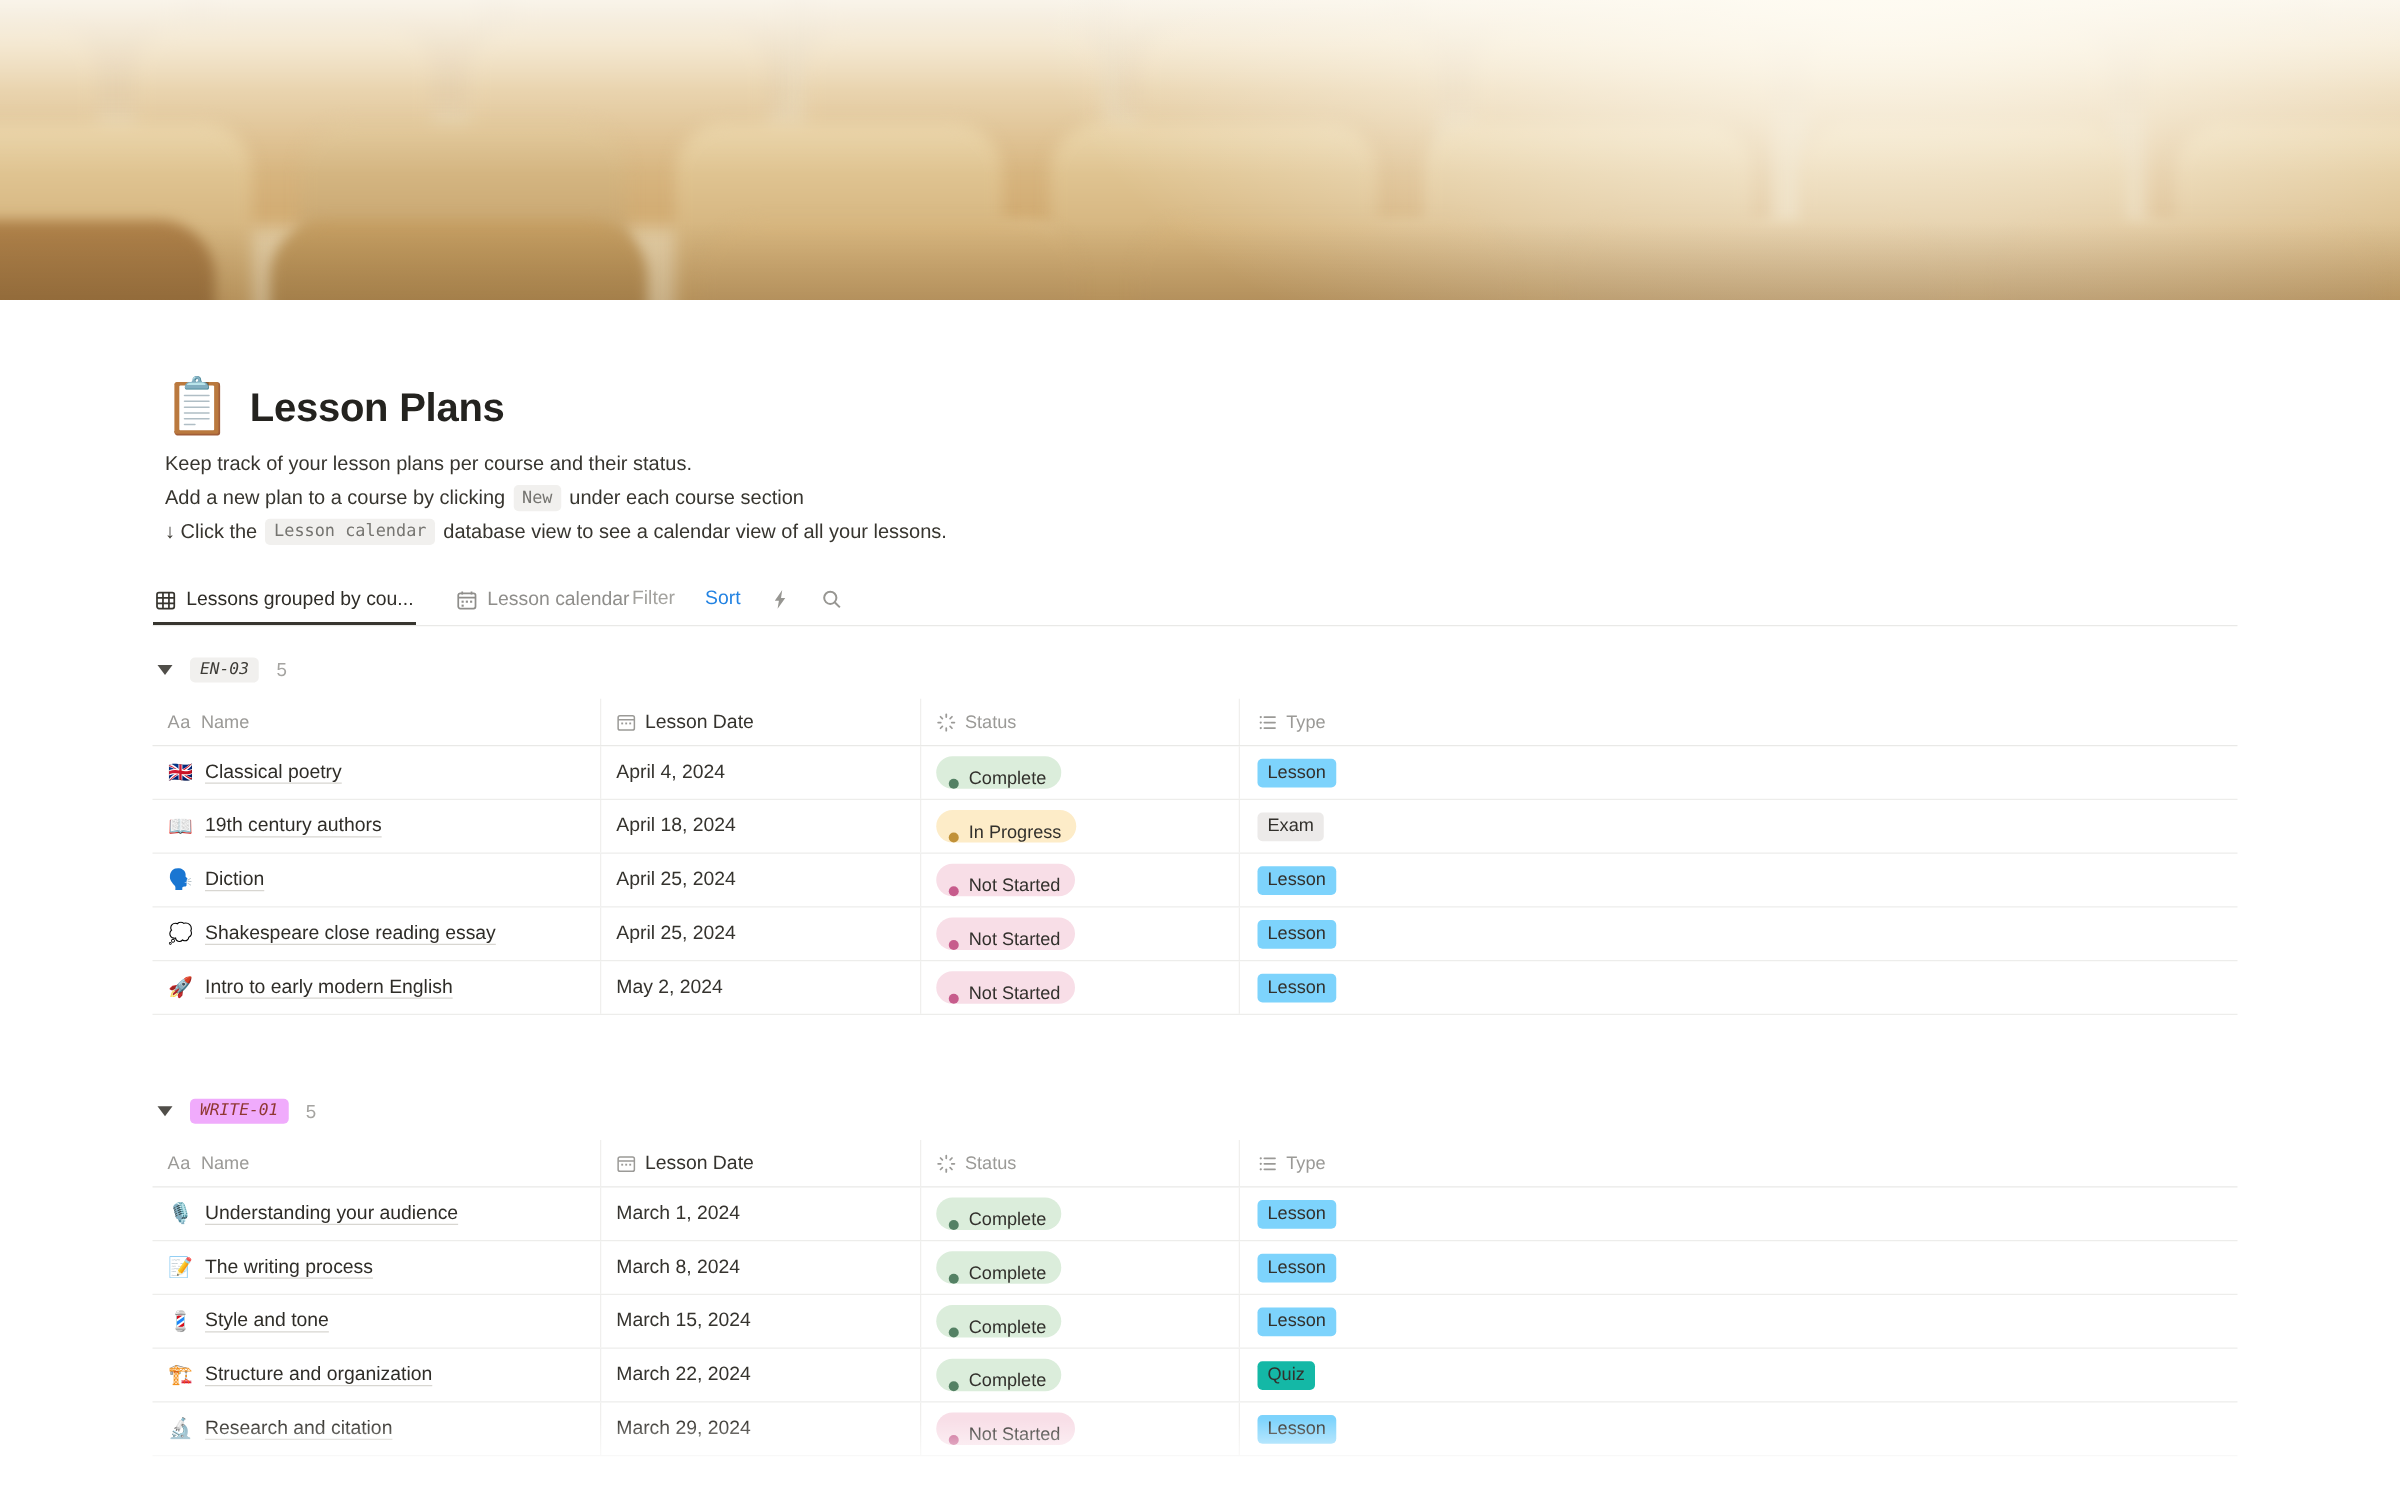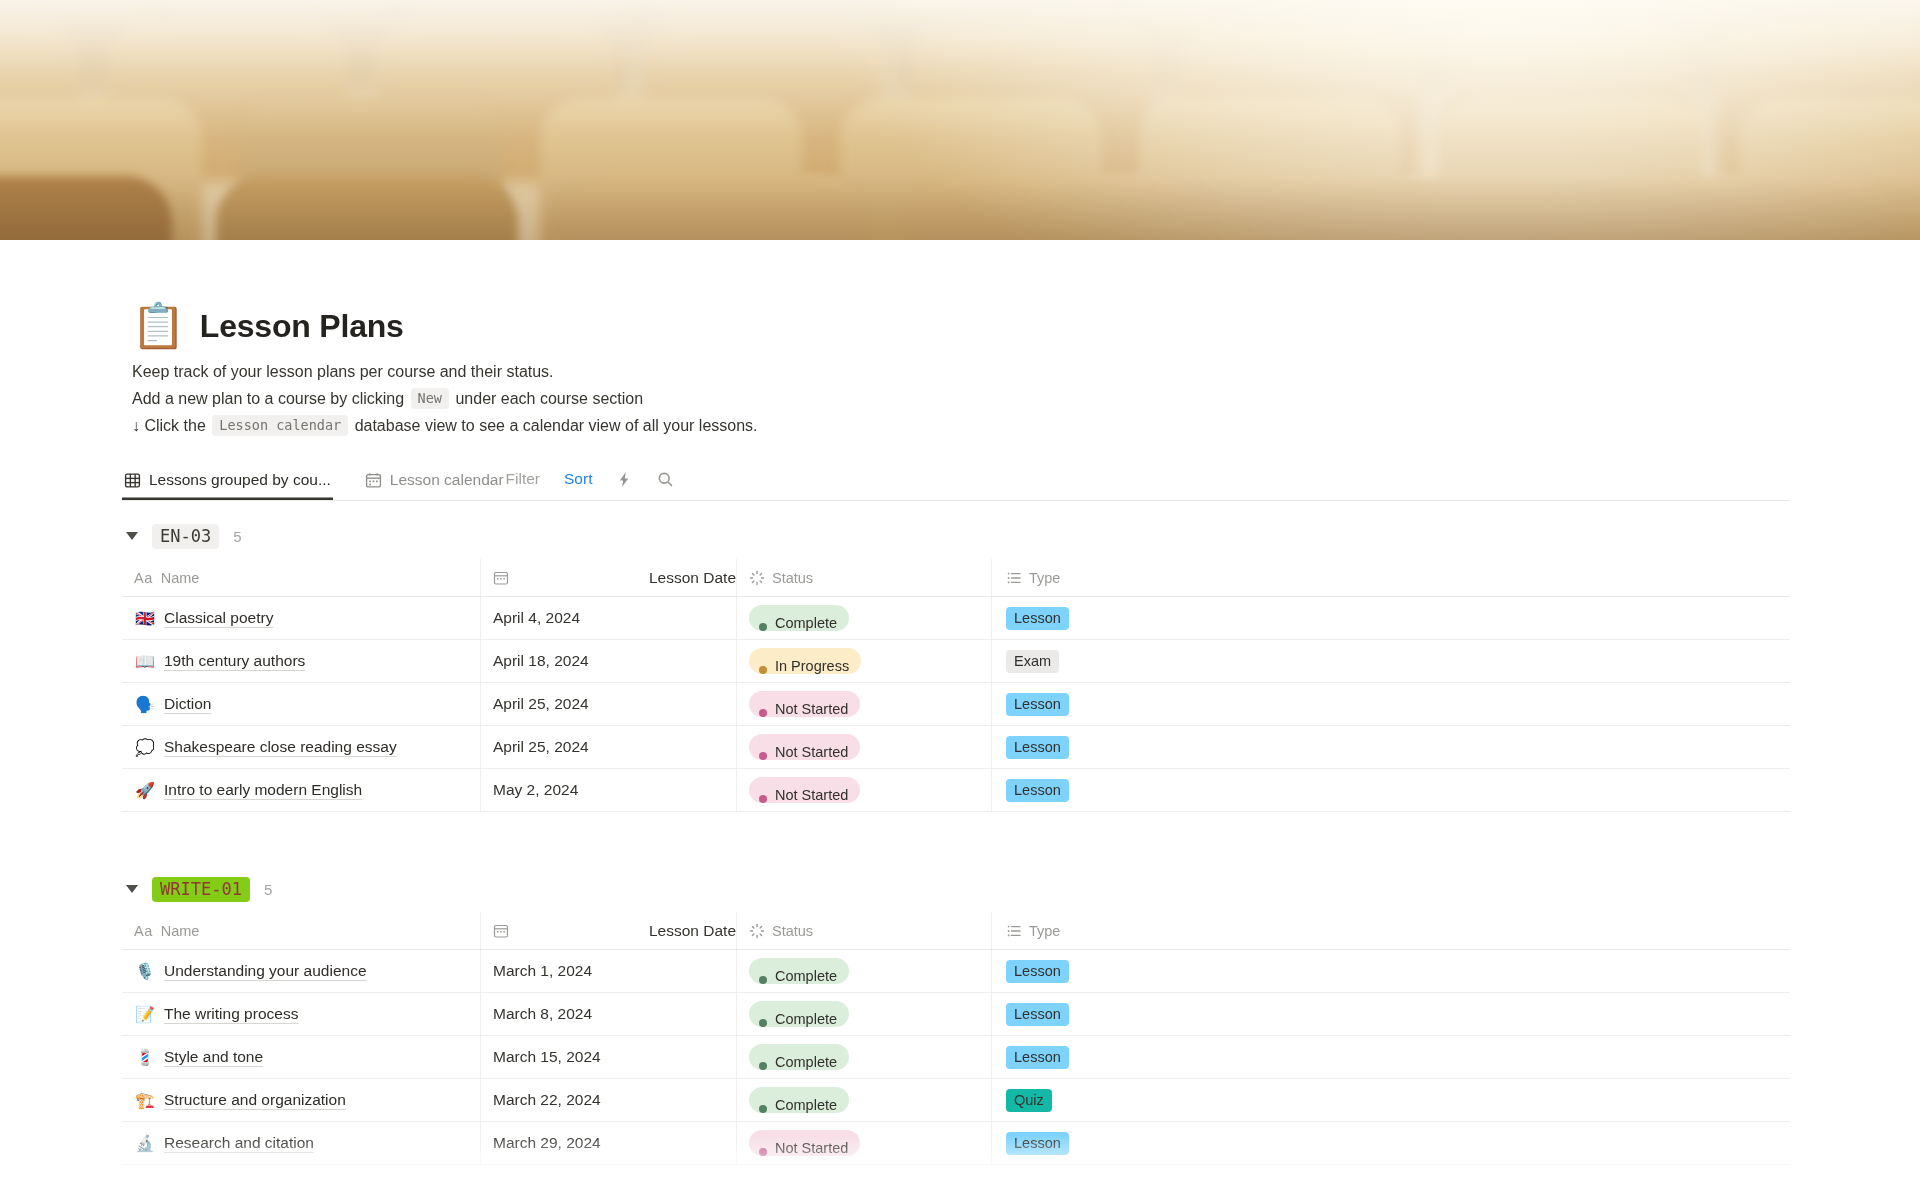--- a/index.html
+++ b/index.html
@@ -55,38 +55,38 @@
   .action-filter { font-size:15.5px; color:#a3a29e; cursor:pointer; }
   .action-sort { font-size:15.5px; color:#2383e2; cursor:pointer; }
   .icon-btn { display:flex; align-items:center; cursor:pointer; }
 
   
   .group { margin-top:20px; }
   .group + .group { margin-top:62px; }
   .group-head { display:flex; align-items:center; gap:14px; padding-left:4px; height:30px; }
   .tri { width:0; height:0; border-left:6.5px solid transparent; border-right:6.5px solid transparent;
     border-top:8px solid #504e49; cursor:pointer; }
-  .group-badge { font-family:"DejaVu Sans Mono","Liberation Mono",monospace; font-size:17px;
-    padding:2px 8px 3px; border-radius:4px; cursor:pointer; }
+  .group-badge { font-family:"DejaVu Sans Mono","Liberation Mono",monospace; font-size:13px;
+    padding:2px 8px 3px; border-radius:4px; cursor:pointer;font-style:italic; }
   .badge-gray { background:#f1f0ee; color:#3d3b36; }
-  .badge-red { background:#84cc16; color:#8f3731; }
+  .badge-red { background:#f0abfc; color:#8f3731; }
   .group-count { font-size:15px; color:#a5a4a1; }
 
   .thead { display:flex; margin-top:8px; border-bottom:1px solid #e9e9e7; }
   .th { display:flex; align-items:center; gap:7px; height:37px; font-size:14.5px; color:#9b9a97;
     padding-left:12px; border-right:1px solid #f0efed; cursor:pointer; }
   .th:last-child { border-right:none; }
   .th svg { display:block; }
   .aa { font-size:14.5px; color:#9b9a97; letter-spacing:.5px; }
 
   .trow { display:flex; border-bottom:1px solid #ededeb; }
   .td { display:flex; align-items:center; height:42px; padding-left:12px; border-right:1px solid #f0efed; overflow:hidden; }
   .td:last-child { border-right:none; }
   .c-name { width:359px; gap:8px; cursor:pointer; }
-  .c-date { width:256px; font-size:15.5px; color:#35332e; cursor:pointer;justify-content:space-between; }
+  .c-date { width:256px; font-size:15.5px; color:#35332e; cursor:pointer; }
   .c-status { width:255px; cursor:pointer; }
   .c-type { flex:1; padding-left:14px; cursor:pointer; }
   .row-emoji { font-size:16px; width:22px; text-align:center; flex:0 0 auto; }
   .row-name { font-size:15.5px; font-weight:500; color:#2f2d28; white-space:nowrap;
     text-decoration:underline; text-decoration-color:#d8d6d1; text-decoration-thickness:1px; text-underline-offset:3.5px; }
 
   .pill { display:inline-flex; align-items:flex-end; gap:8px; height:26px; padding:0 12px 0 10px;
     border-radius:999px; font-size:14.5px; color:#32302c; }
   .pill .dot { width:8px; height:8px; border-radius:50%; }
   .pill-green { background:#dbeddb; } .pill-green .dot { background:#548164; }

